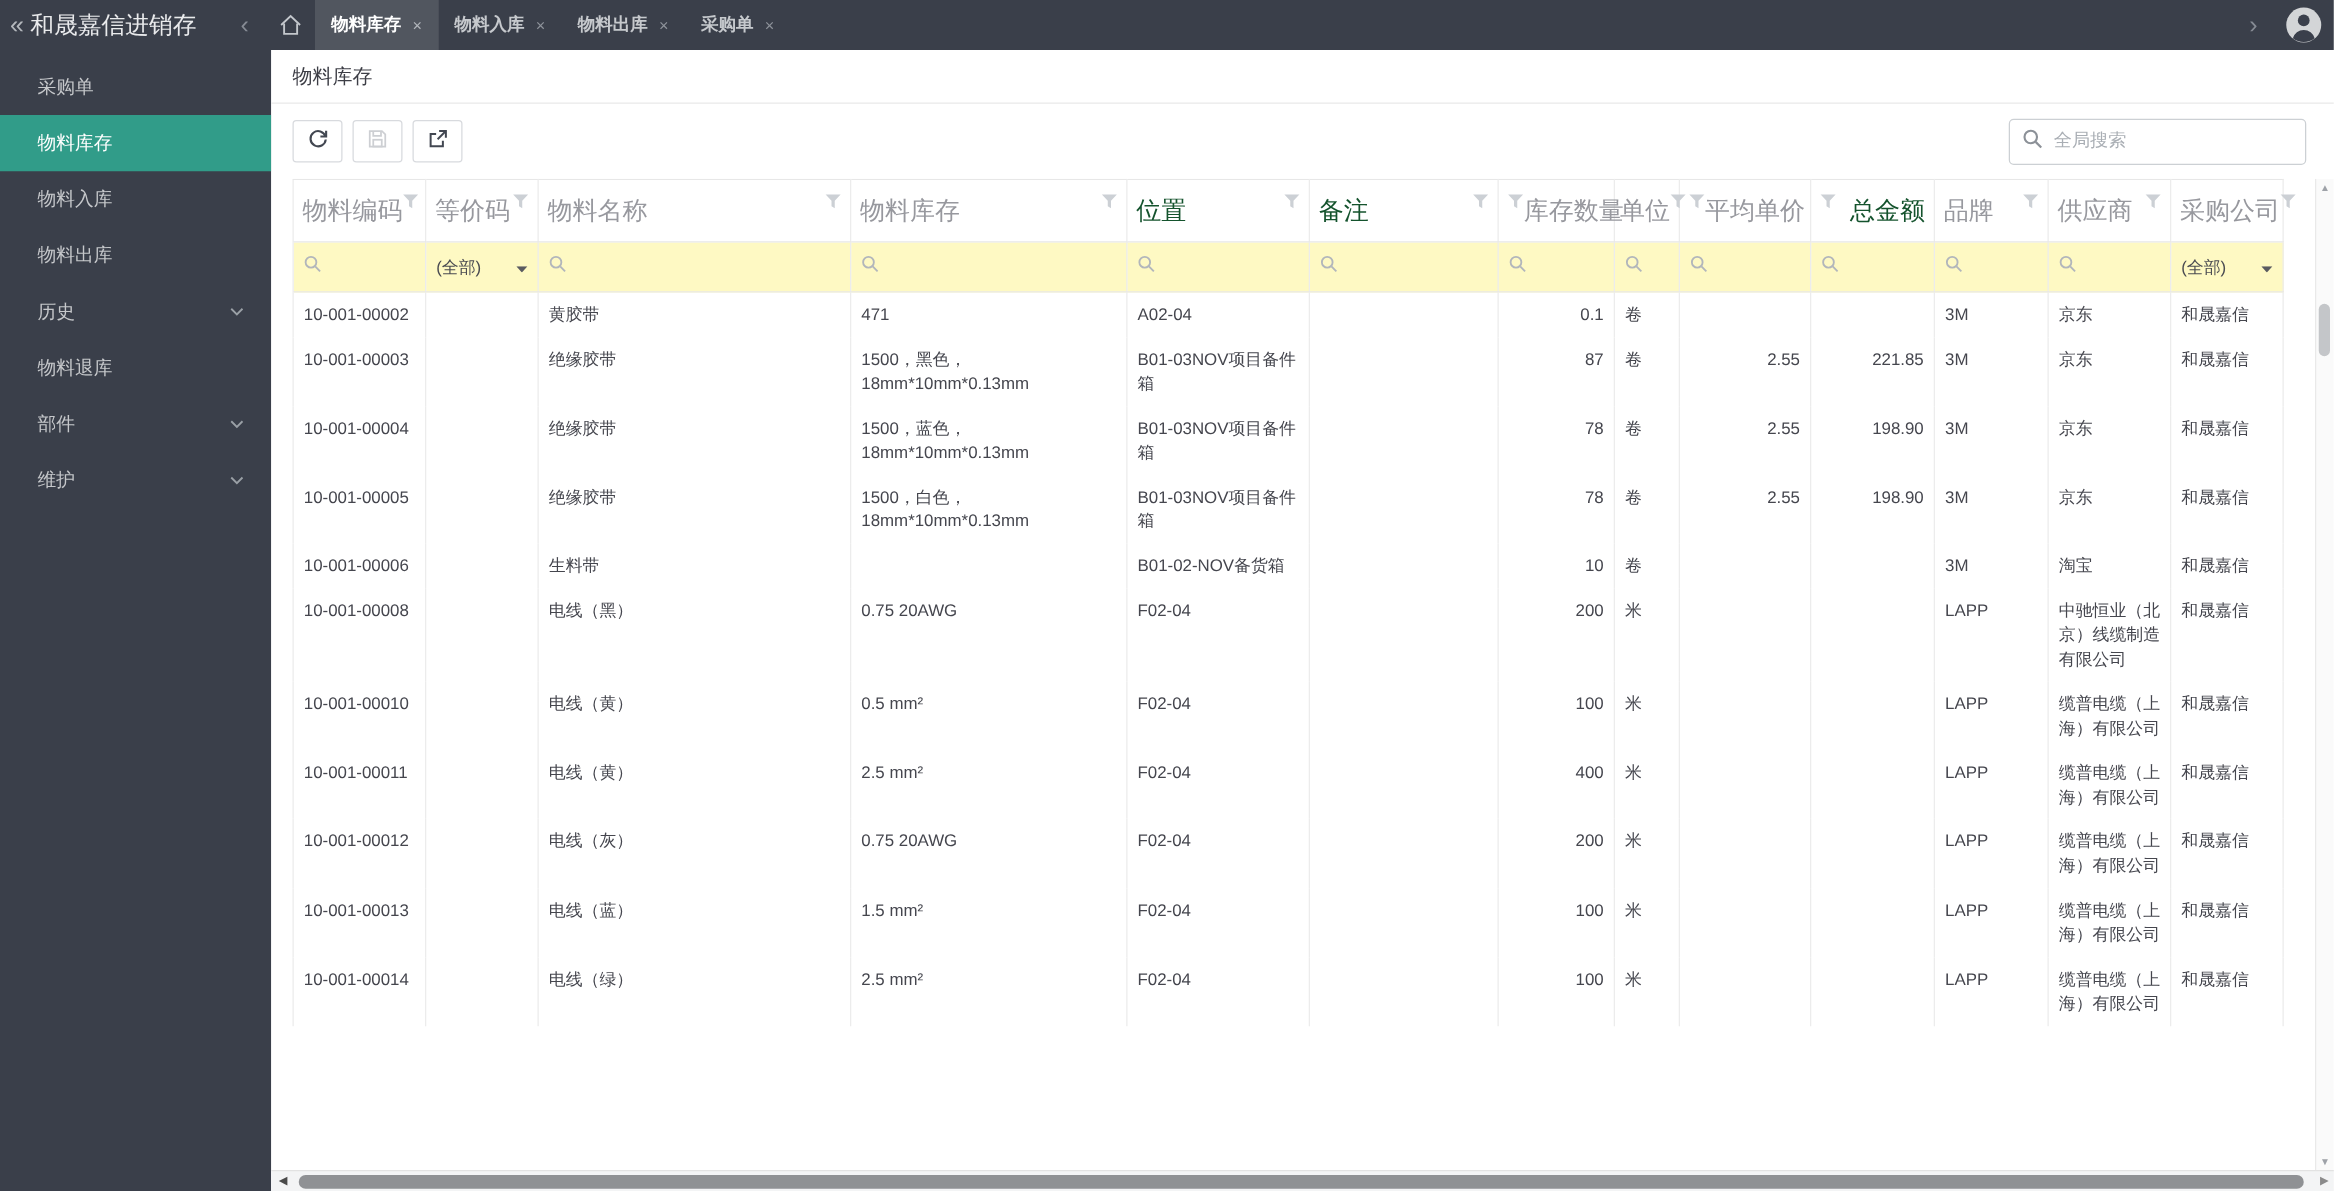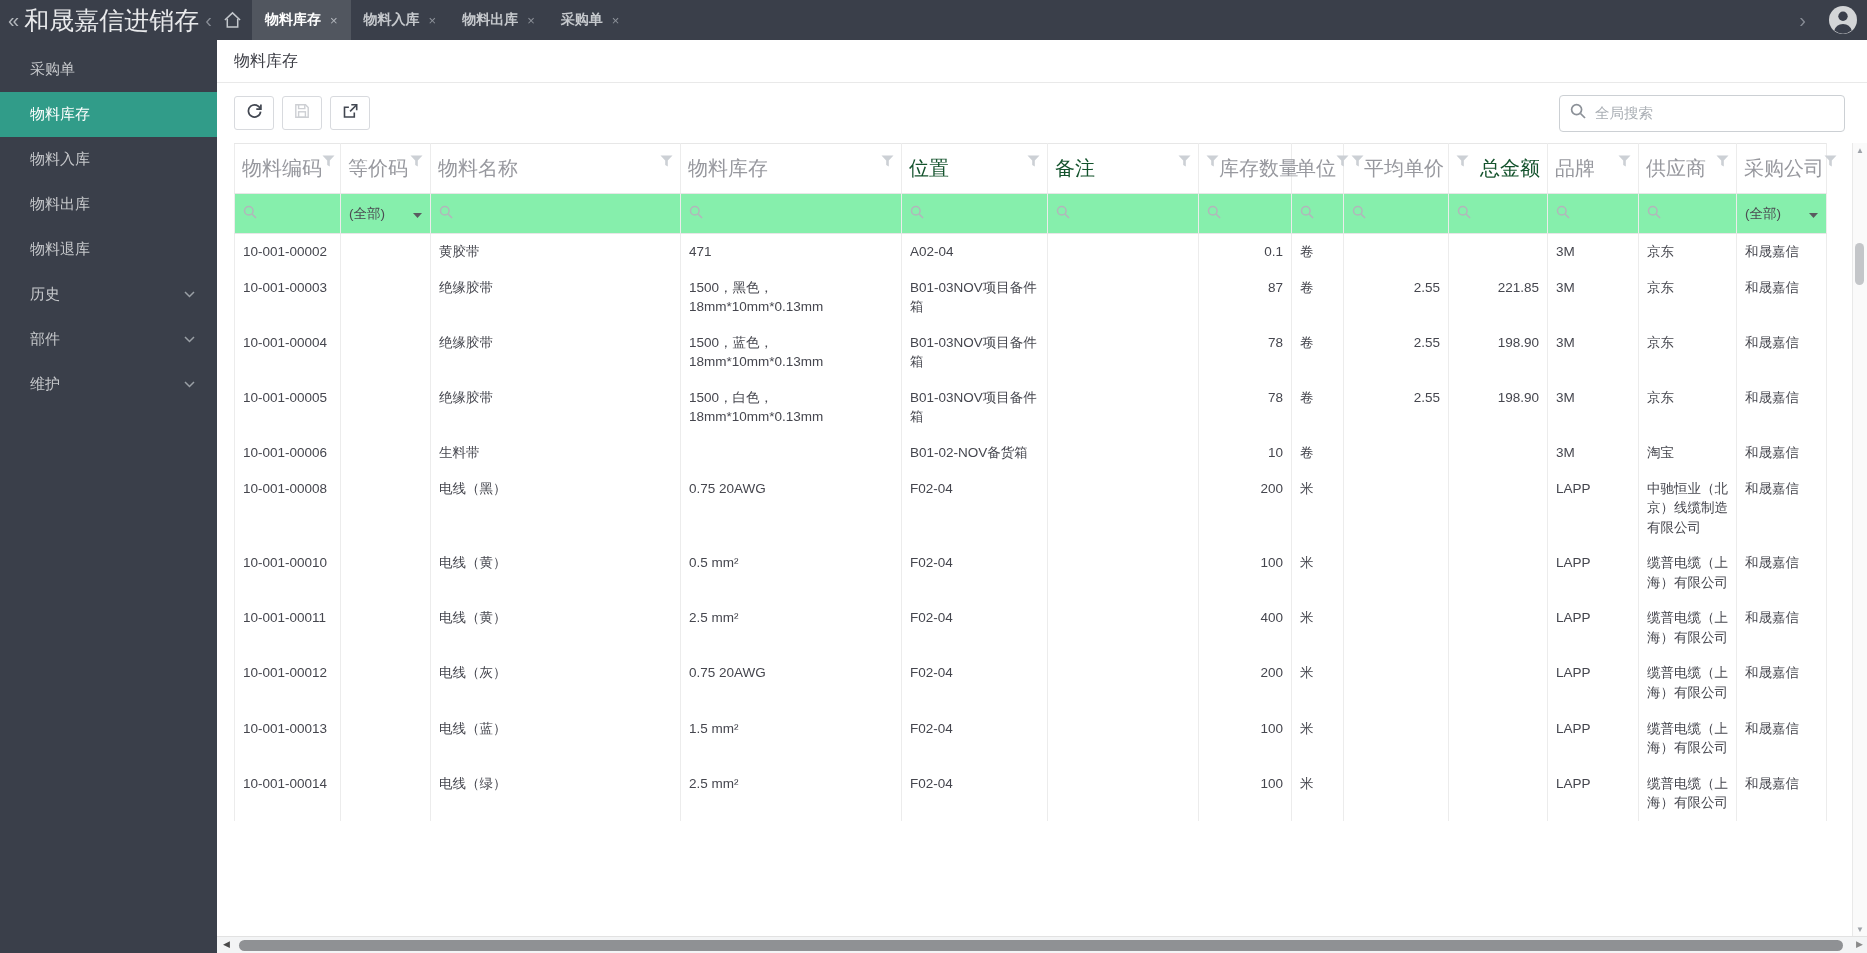--- a/index.html
+++ b/index.html
@@ -5,21 +5,21 @@
   * { box-sizing: border-box; margin: 0; padding: 0; }
   html,body { width:1867px; height:953px; overflow:hidden;
     font-family:"Liberation Sans","DejaVu Sans",sans-serif; background:#fff; }
 
   
   .topbar { position:absolute; top:0; left:0; width:1867px; height:40px;
     background:#3a3f4a; display:flex; align-items:stretch; z-index:5; }
   .topbar-left { width:217px; flex:none; display:flex; align-items:center;
     padding:0 12px 0 8px; }
   .collapse-icon { font-size:20px; color:#b4b8bd; margin-right:5px; cursor:pointer; }
-  .app-title { font-size:25px; color:#e9eaec; white-space:nowrap; flex:1; }
+  .app-title { font-size:19px; color:#e9eaec; white-space:nowrap; flex:1; }
   .nav-arrow { font-size:20px; color:#868b94; align-self:center; line-height:1;
     padding:0 6px; cursor:pointer; }
   .home-btn { align-self:center; display:flex; padding:0 10px 0 6px; cursor:pointer; }
   .tabs { display:flex; align-items:stretch; }
   .tab { display:flex; align-items:center; padding:0 13px; font-size:14px;
     font-weight:700; color:#c6c9cd; cursor:pointer; }
   .tab.active { background:#51565f; color:#ffffff; }
   .tab-close { font-weight:400; font-size:13px; color:#8e939b; margin-left:9px; }
   .tab.active .tab-close { color:#b2b6bc; }
   .topbar-right { margin-left:auto; display:flex; align-items:center; gap:16px;
@@ -37,42 +37,42 @@
   
   .main { position:absolute; top:40px; left:217px; width:1650px; bottom:0;
     background:#fff; display:flex; flex-direction:column; }
   .page-header { height:43px; flex:none; display:flex; align-items:center;
     padding-left:17px; border-bottom:1px solid #e9e9e9; font-size:16px; color:#3d3e46; }
   .toolbar { height:60px; flex:none; display:flex; align-items:center;
     padding:0 22px 0 17px; }
   .tool-btn { width:40px; height:34px; border:1px solid #d8dade; border-radius:3px;
     background:#fff; display:flex; align-items:center; justify-content:center;
     margin-right:8px; cursor:pointer; }
-  .search-box { margin-left:auto; width:286px; height:37px;
+  .search-box { margin-left:auto; width:238px; height:37px;
     border:1px solid #ccd0d4; border-radius:4px; display:flex; align-items:center;
     padding:0 10px; background:#fff; }
   .search-box input { border:none; outline:none; flex:1; min-width:0;
     font-size:14.5px; color:#555; margin-left:9px; font-family:inherit; background:transparent; }
   .search-box input::placeholder { color:#a9aeb4; }
 
   
   .table-area { position:relative; flex:1; overflow:hidden; padding:0 22px 0 17px; }
   table { border-collapse:collapse; table-layout:fixed; width:1592px;
     border-left:1px solid #ececec; }
   th, td { border-right:1px solid #ececec; }
   thead th { height:50px; border-top:1px solid #e7e7e7; border-bottom:1px solid #e7e7e7;
     font-weight:400; vertical-align:middle; cursor:pointer; background:#fff; }
   .th-inner { display:flex; align-items:flex-start; justify-content:space-between;
     padding:0 7px; font-size:20px; color:#97989e; }
   .th-inner.tight { padding:0 4px; }
   .th-label { white-space:nowrap; }
   .th-label.orange { color:#14532d;font-family:Liberation Mono, monospace; }
   .funnel-icon { display:flex; flex:none; }
   tr.filter-row td { height:40px; border-bottom:1px solid #e7e7e7; padding:0 8px;
-    background:#86efac; }
+    background:#fef9c3; }
   .filter-cell { display:flex; align-items:center; cursor:text; }
   .filter-select { display:flex; align-items:center; justify-content:space-between;
     font-size:13.5px; color:#4b4c52; cursor:pointer; }
   tbody td { padding:8px; font-size:13.5px; line-height:1.45; color:#45464e;
     vertical-align:top; word-wrap:break-word; cursor:default; }
   td.num { text-align:right; }
 
   
   .vscroll { position:absolute; top:0; right:0; bottom:0; width:15px;
     background:#fafafa; border-left:1px solid #e9e9e9; }
@@ -141,29 +141,29 @@
   <div class="side-item active">
     <span>物料库存</span>
   </div>
   <div class="side-item">
     <span>物料入库</span>
   </div>
   <div class="side-item">
     <span>物料出库</span>
   </div>
   <div class="side-item">
-    <span>物料退库</span>
-  </div>
-  <div class="side-item">
     <span>历史</span>
     <span class="side-chevron">
       <svg width="11" height="7" viewBox="0 0 11 7" fill="none" stroke="#9aa0a6" stroke-width="1.5">
           <path d="M1 1l4.5 4.5L10 1"></path>
         </svg>
     </span>
+  </div>
+  <div class="side-item">
+    <span>物料退库</span>
   </div>
   <div class="side-item">
     <span>部件</span>
     <span class="side-chevron">
       <svg width="11" height="7" viewBox="0 0 11 7" fill="none" stroke="#9aa0a6" stroke-width="1.5">
           <path d="M1 1l4.5 4.5L10 1"></path>
         </svg>
     </span>
   </div>
   <div class="side-item">

